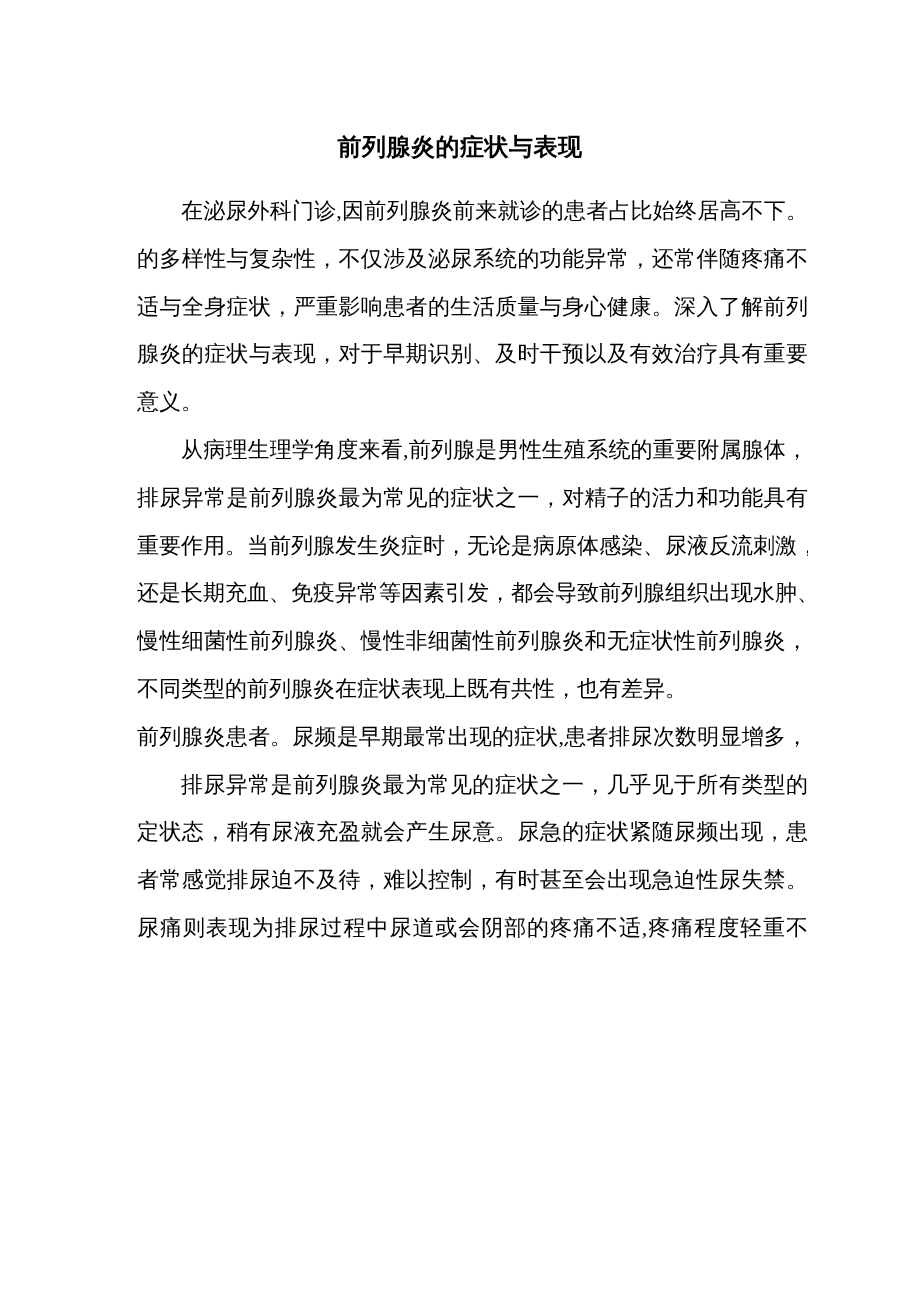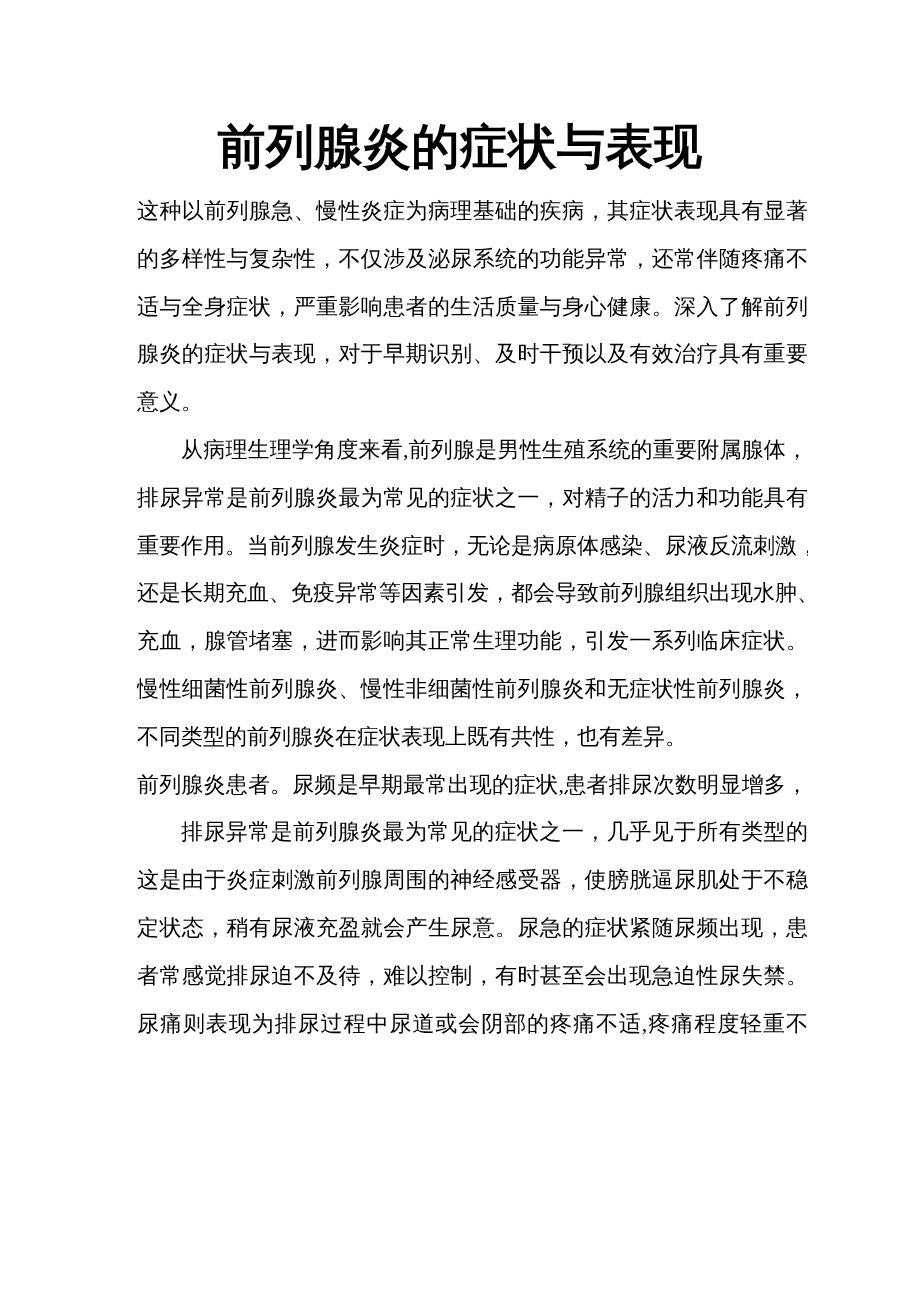--- a/index.html
+++ b/index.html
@@ -13,21 +13,21 @@
     height: 1302px;
     background: #ffffff;
     overflow: hidden;
   }
   .doc-title {
     margin: 0;
     padding-top: 124px;
     text-align: center;
     font-family: "Liberation Sans", "DejaVu Sans", sans-serif;
     font-weight: 700;
-    font-size: 48px;
+    font-size: 24px;
     line-height: 46px;
     color: #000000;
     letter-spacing: 0.5px;
   }
   .doc-body {
     margin-top: 17px;
     padding-left: 137px;
     padding-right: 112px;
     font-family: "Liberation Serif", "DejaVu Serif", serif;
     font-size: 22px;
@@ -53,37 +53,35 @@
     text-align-last: left;
   }
 </style>
 </head>
 <body>
 
 <div class="page">
   <h1 class="doc-title">前列腺炎的症状与表现</h1>
   <div class="doc-body">
       <div class="paragraph">
-        <div class="text-line">这种以前列腺急、慢性炎症为病理基础的疾病，其症状表现具有显著</div>
+        <div class="text-line first">在泌尿外科门诊,因前列腺炎前来就诊的患者占比始终居高不下。</div>
         <div class="text-line">的多样性与复杂性，不仅涉及泌尿系统的功能异常，还常伴随疼痛不</div>
         <div class="text-line">适与全身症状，严重影响患者的生活质量与身心健康。深入了解前列</div>
         <div class="text-line">腺炎的症状与表现，对于早期识别、及时干预以及有效治疗具有重要</div>
         <div class="text-line para-end">意义。</div>
       </div>
       <div class="paragraph">
         <div class="text-line first">从病理生理学角度来看,前列腺是男性生殖系统的重要附属腺体，</div>
         <div class="text-line">排尿异常是前列腺炎最为常见的症状之一，对精子的活力和功能具有</div>
         <div class="text-line">重要作用。当前列腺发生炎症时，无论是病原体感染、尿液反流刺激，</div>
         <div class="text-line">还是长期充血、免疫异常等因素引发，都会导致前列腺组织出现水肿、</div>
-        <div class="text-line">充血，腺管堵塞，进而影响其正常生理功能，引发一系列临床症状。</div>
         <div class="text-line">慢性细菌性前列腺炎、慢性非细菌性前列腺炎和无症状性前列腺炎，</div>
         <div class="text-line para-end">不同类型的前列腺炎在症状表现上既有共性，也有差异。</div>
       </div>
       <div class="paragraph">
         <div class="text-line">前列腺炎患者。尿频是早期最常出现的症状,患者排尿次数明显增多，</div>
         <div class="text-line first">排尿异常是前列腺炎最为常见的症状之一，几乎见于所有类型的</div>
-        <div class="text-line">这是由于炎症刺激前列腺周围的神经感受器，使膀胱逼尿肌处于不稳</div>
         <div class="text-line">定状态，稍有尿液充盈就会产生尿意。尿急的症状紧随尿频出现，患</div>
         <div class="text-line">者常感觉排尿迫不及待，难以控制，有时甚至会出现急迫性尿失禁。</div>
         <div class="text-line">尿痛则表现为排尿过程中尿道或会阴部的疼痛不适,疼痛程度轻重不</div>
       </div>
     </div>
 </div>
 
 </body></html>

